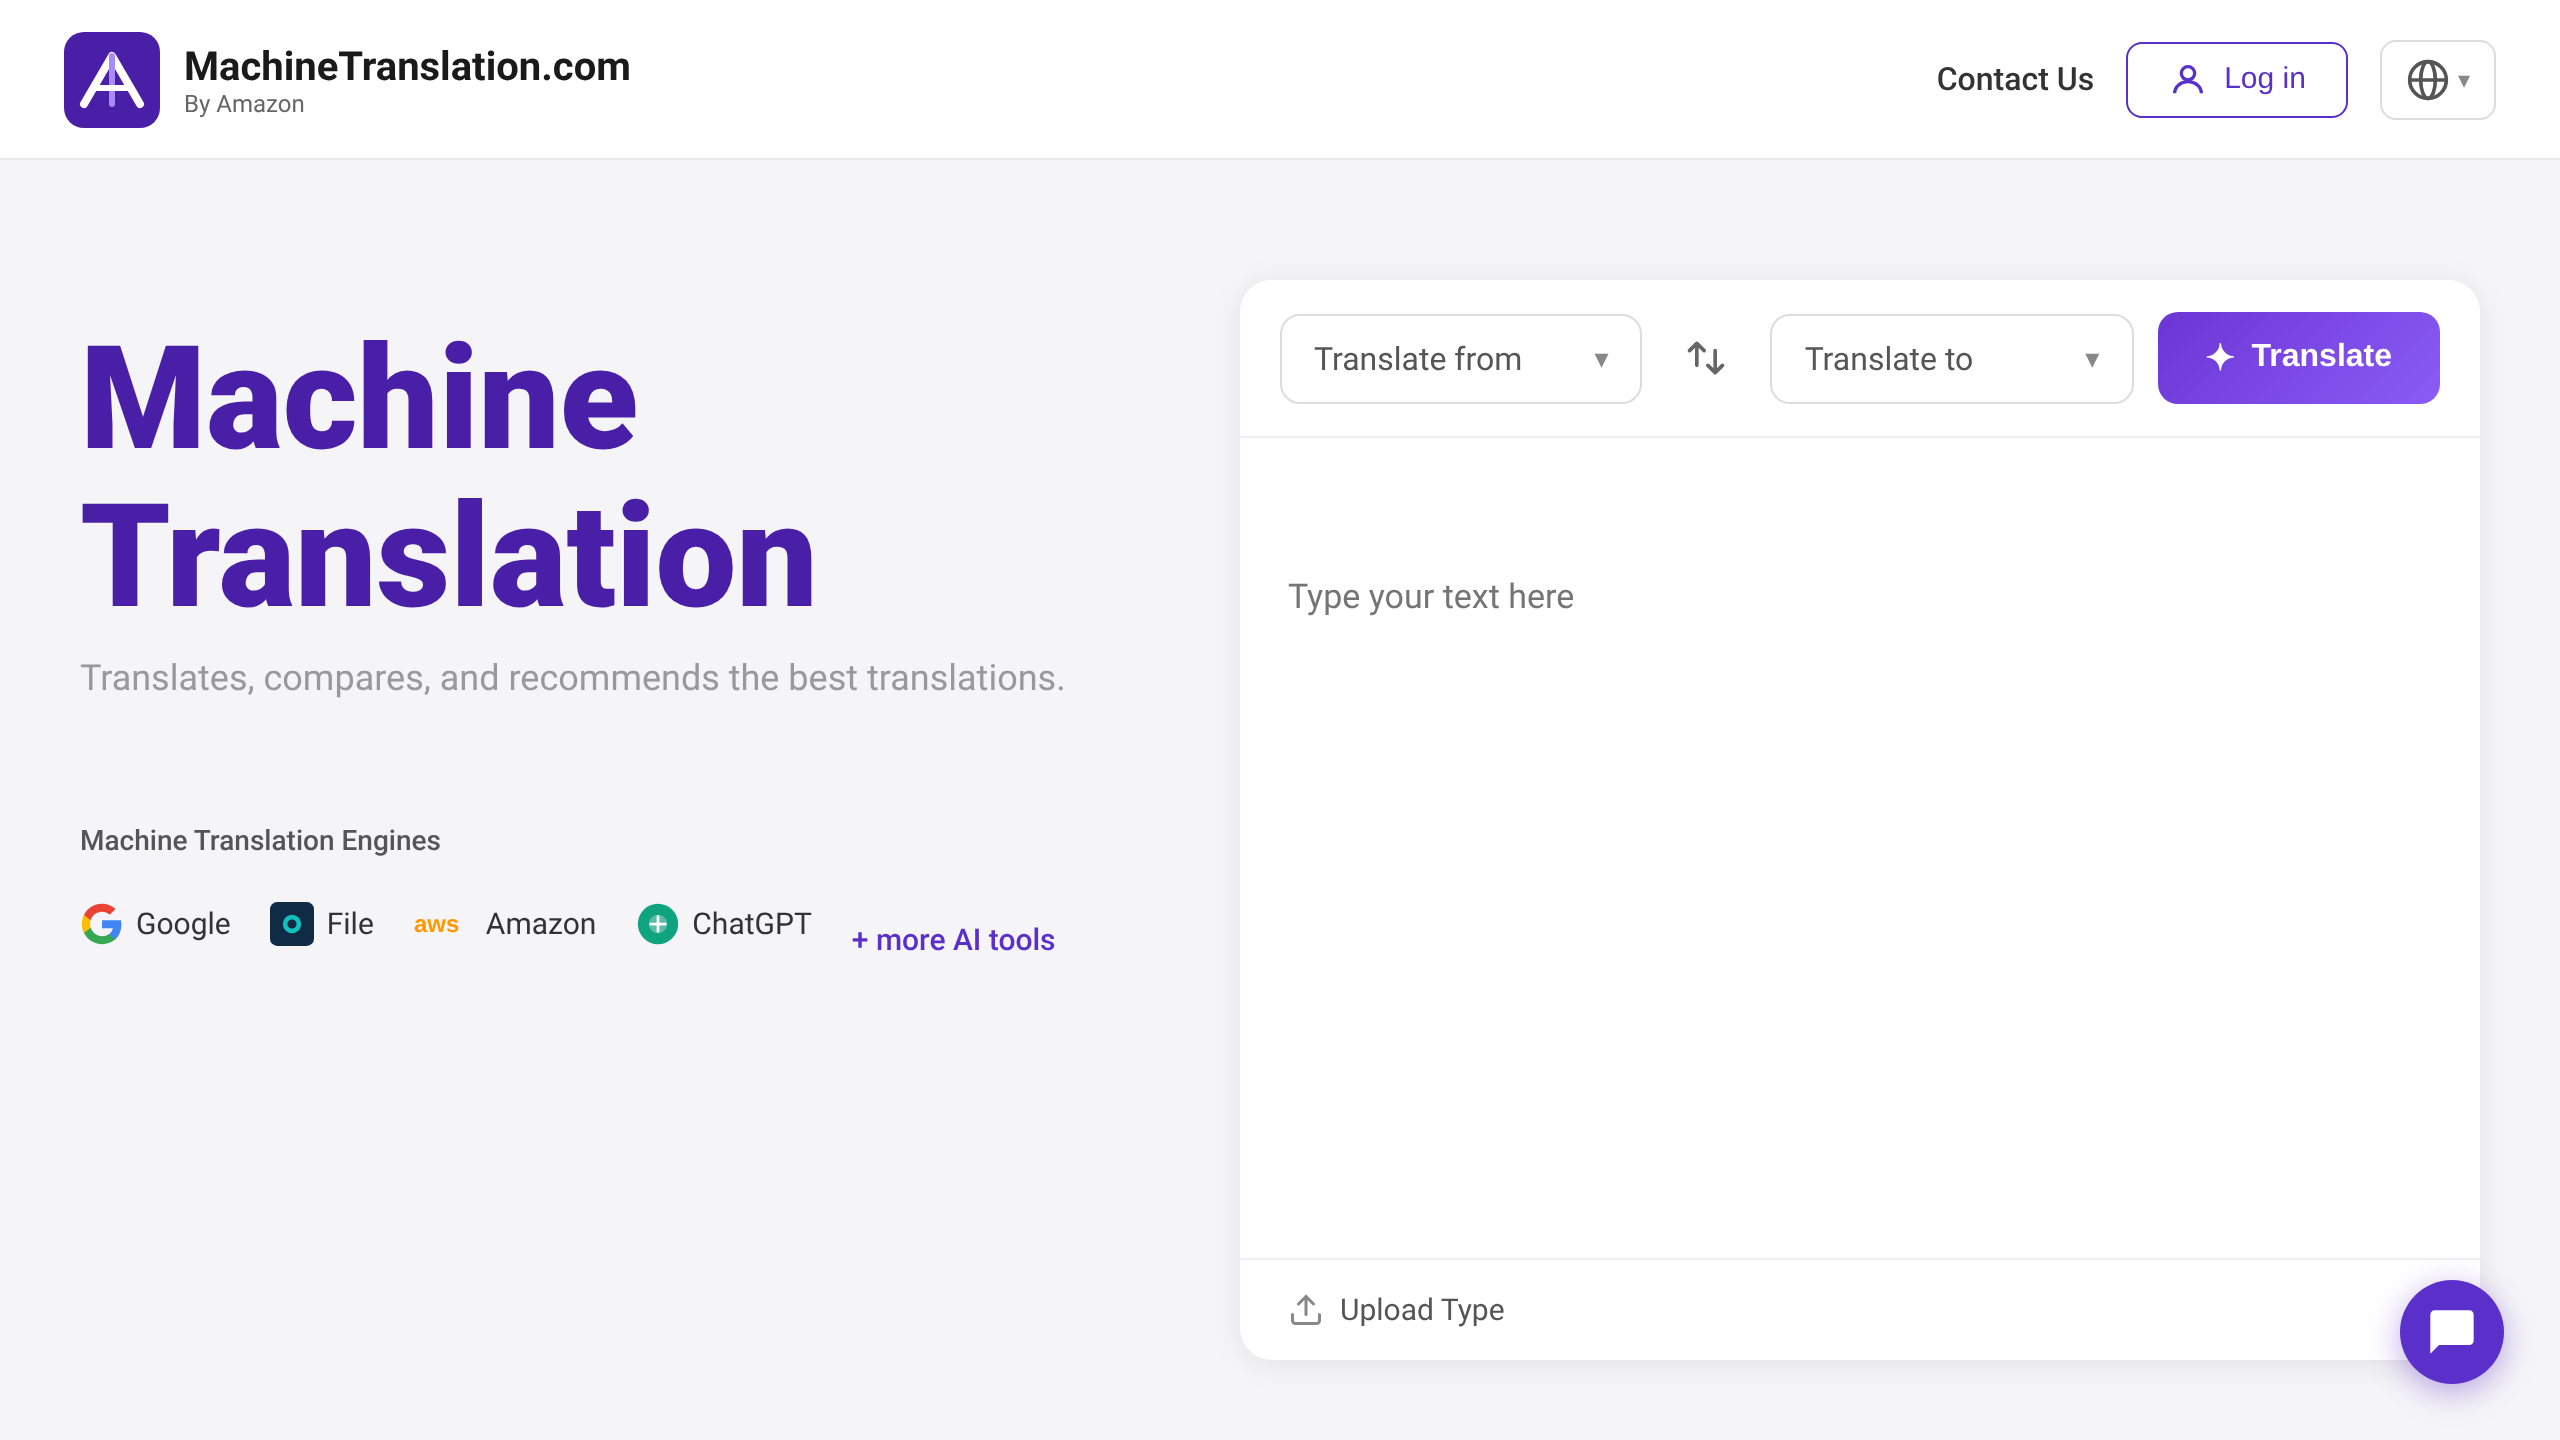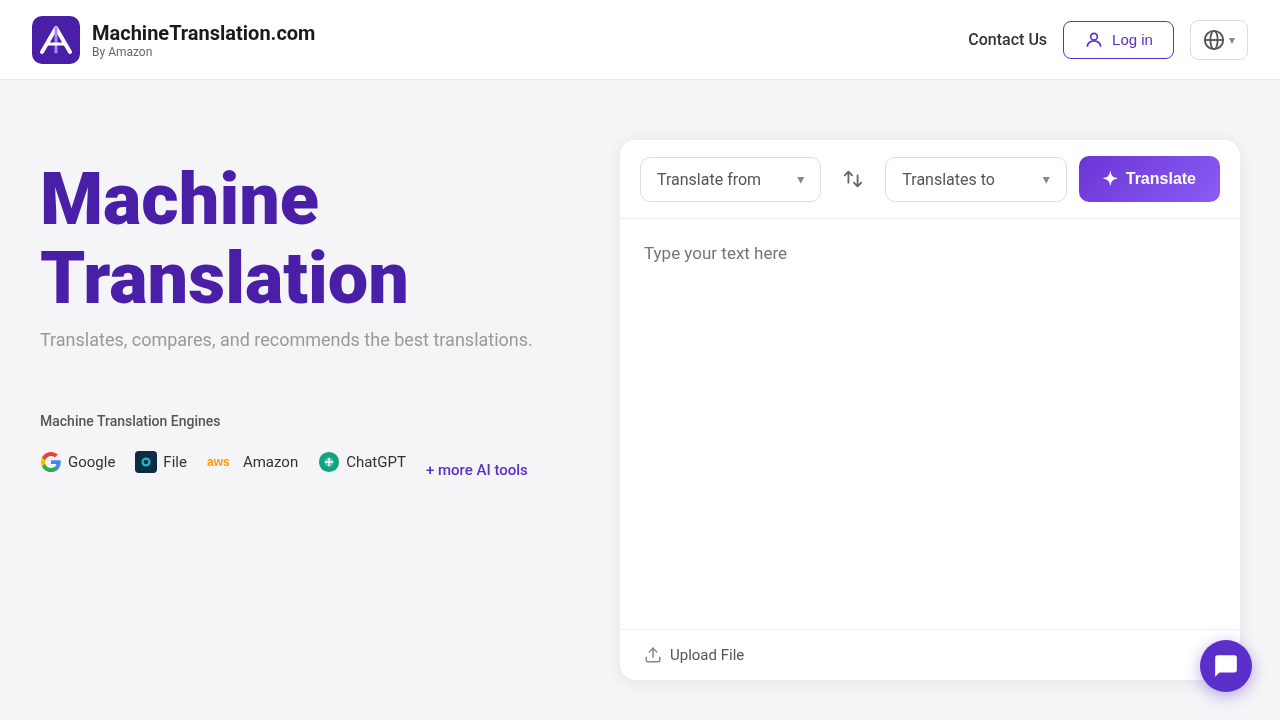--- a/index.html
+++ b/index.html
@@ -173,20 +173,21 @@
     }
 
     .translator-card {
       background: white;
       border-radius: 16px;
       box-shadow: 0 2px 16px rgba(0,0,0,0.08);
       overflow: hidden;
       flex: 1;
       display: flex;
       flex-direction: column;
+      gap: 46px;
     }
 
     .translator-header {
       display: flex;
       align-items: center;
       padding: 16px 20px;
       border-bottom: 1px solid #eee;
       gap: 12px;
       background: white;
     }
@@ -403,41 +404,41 @@
         </div>
 
         <div class="swap-btn">
           <svg width="22" height="22" viewBox="0 0 24 24" fill="none" stroke="#666" stroke-width="2" stroke-linecap="round">
             <path d="M7 16V4m0 0L3 8m4-4l4 4"></path>
             <path d="M17 8v12m0 0l4-4m-4 4l-4-4"></path>
           </svg>
         </div>
 
         <div class="lang-select">
-          <span class="lang-select-label">Translates to</span>
+          <span class="lang-select-label">Translate to</span>
           <span class="chevron-down">▾</span>
         </div>
 
         <button class="translate-btn">
           <span class="stars-icon">✦</span>
           <span>Translate</span>
         </button>
       </div>
 
       <div class="translator-body">
         <textarea class="text-input" placeholder="Type your text here" style=""></textarea>
       </div>
 
       <div class="translator-footer">
         <svg width="18" height="18" viewBox="0 0 24 24" fill="none" stroke="#888" stroke-width="2" stroke-linecap="round">
           <path d="M21 15v4a2 2 0 01-2 2H5a2 2 0 01-2-2v-4"></path>
           <polyline points="17 8 12 3 7 8"></polyline>
           <line x1="12" y1="3" x2="12" y2="15"></line>
         </svg>
-        <span class="upload-label">Upload File</span>
+        <span class="upload-label">Upload Type</span>
       </div>
     </div>
   </div>
 </main>
 
 <div class="chat-bubble">
   <svg width="26" height="26" viewBox="0 0 24 24" fill="white">
     <path d="M20 2H4c-1.1 0-2 .9-2 2v18l4-4h14c1.1 0 2-.9 2-2V4c0-1.1-.9-2-2-2z"></path>
   </svg>
 </div>

